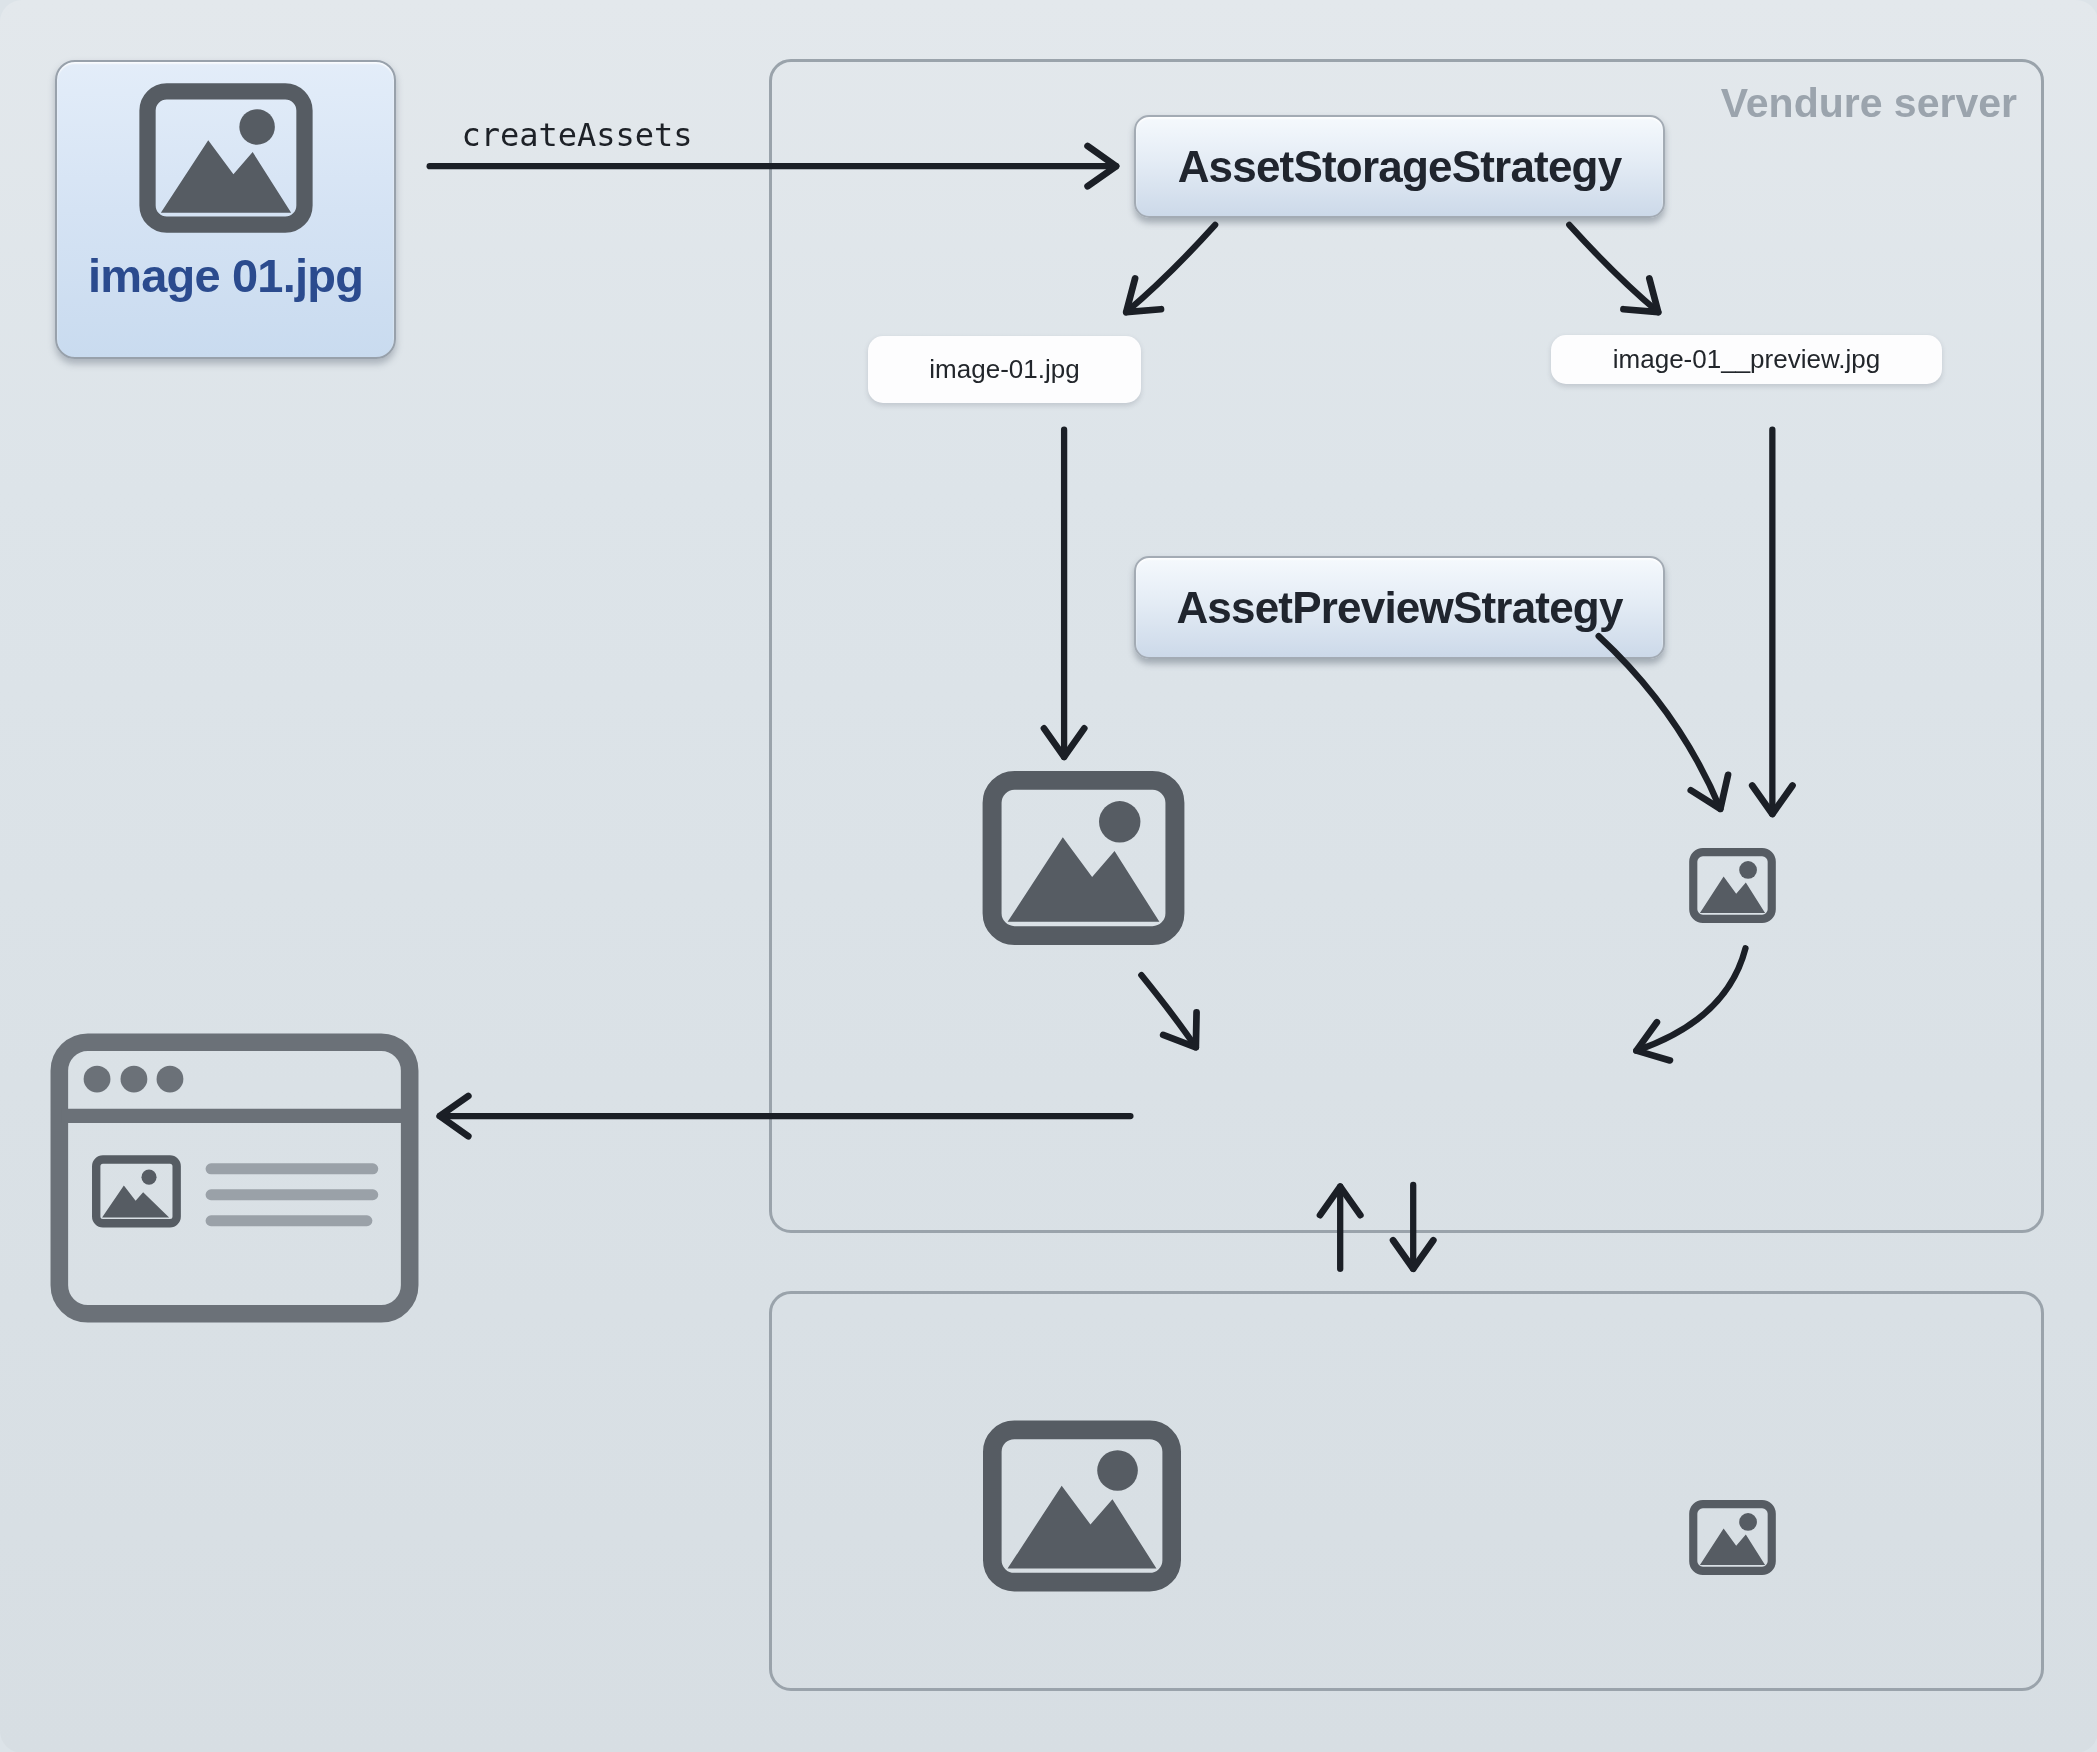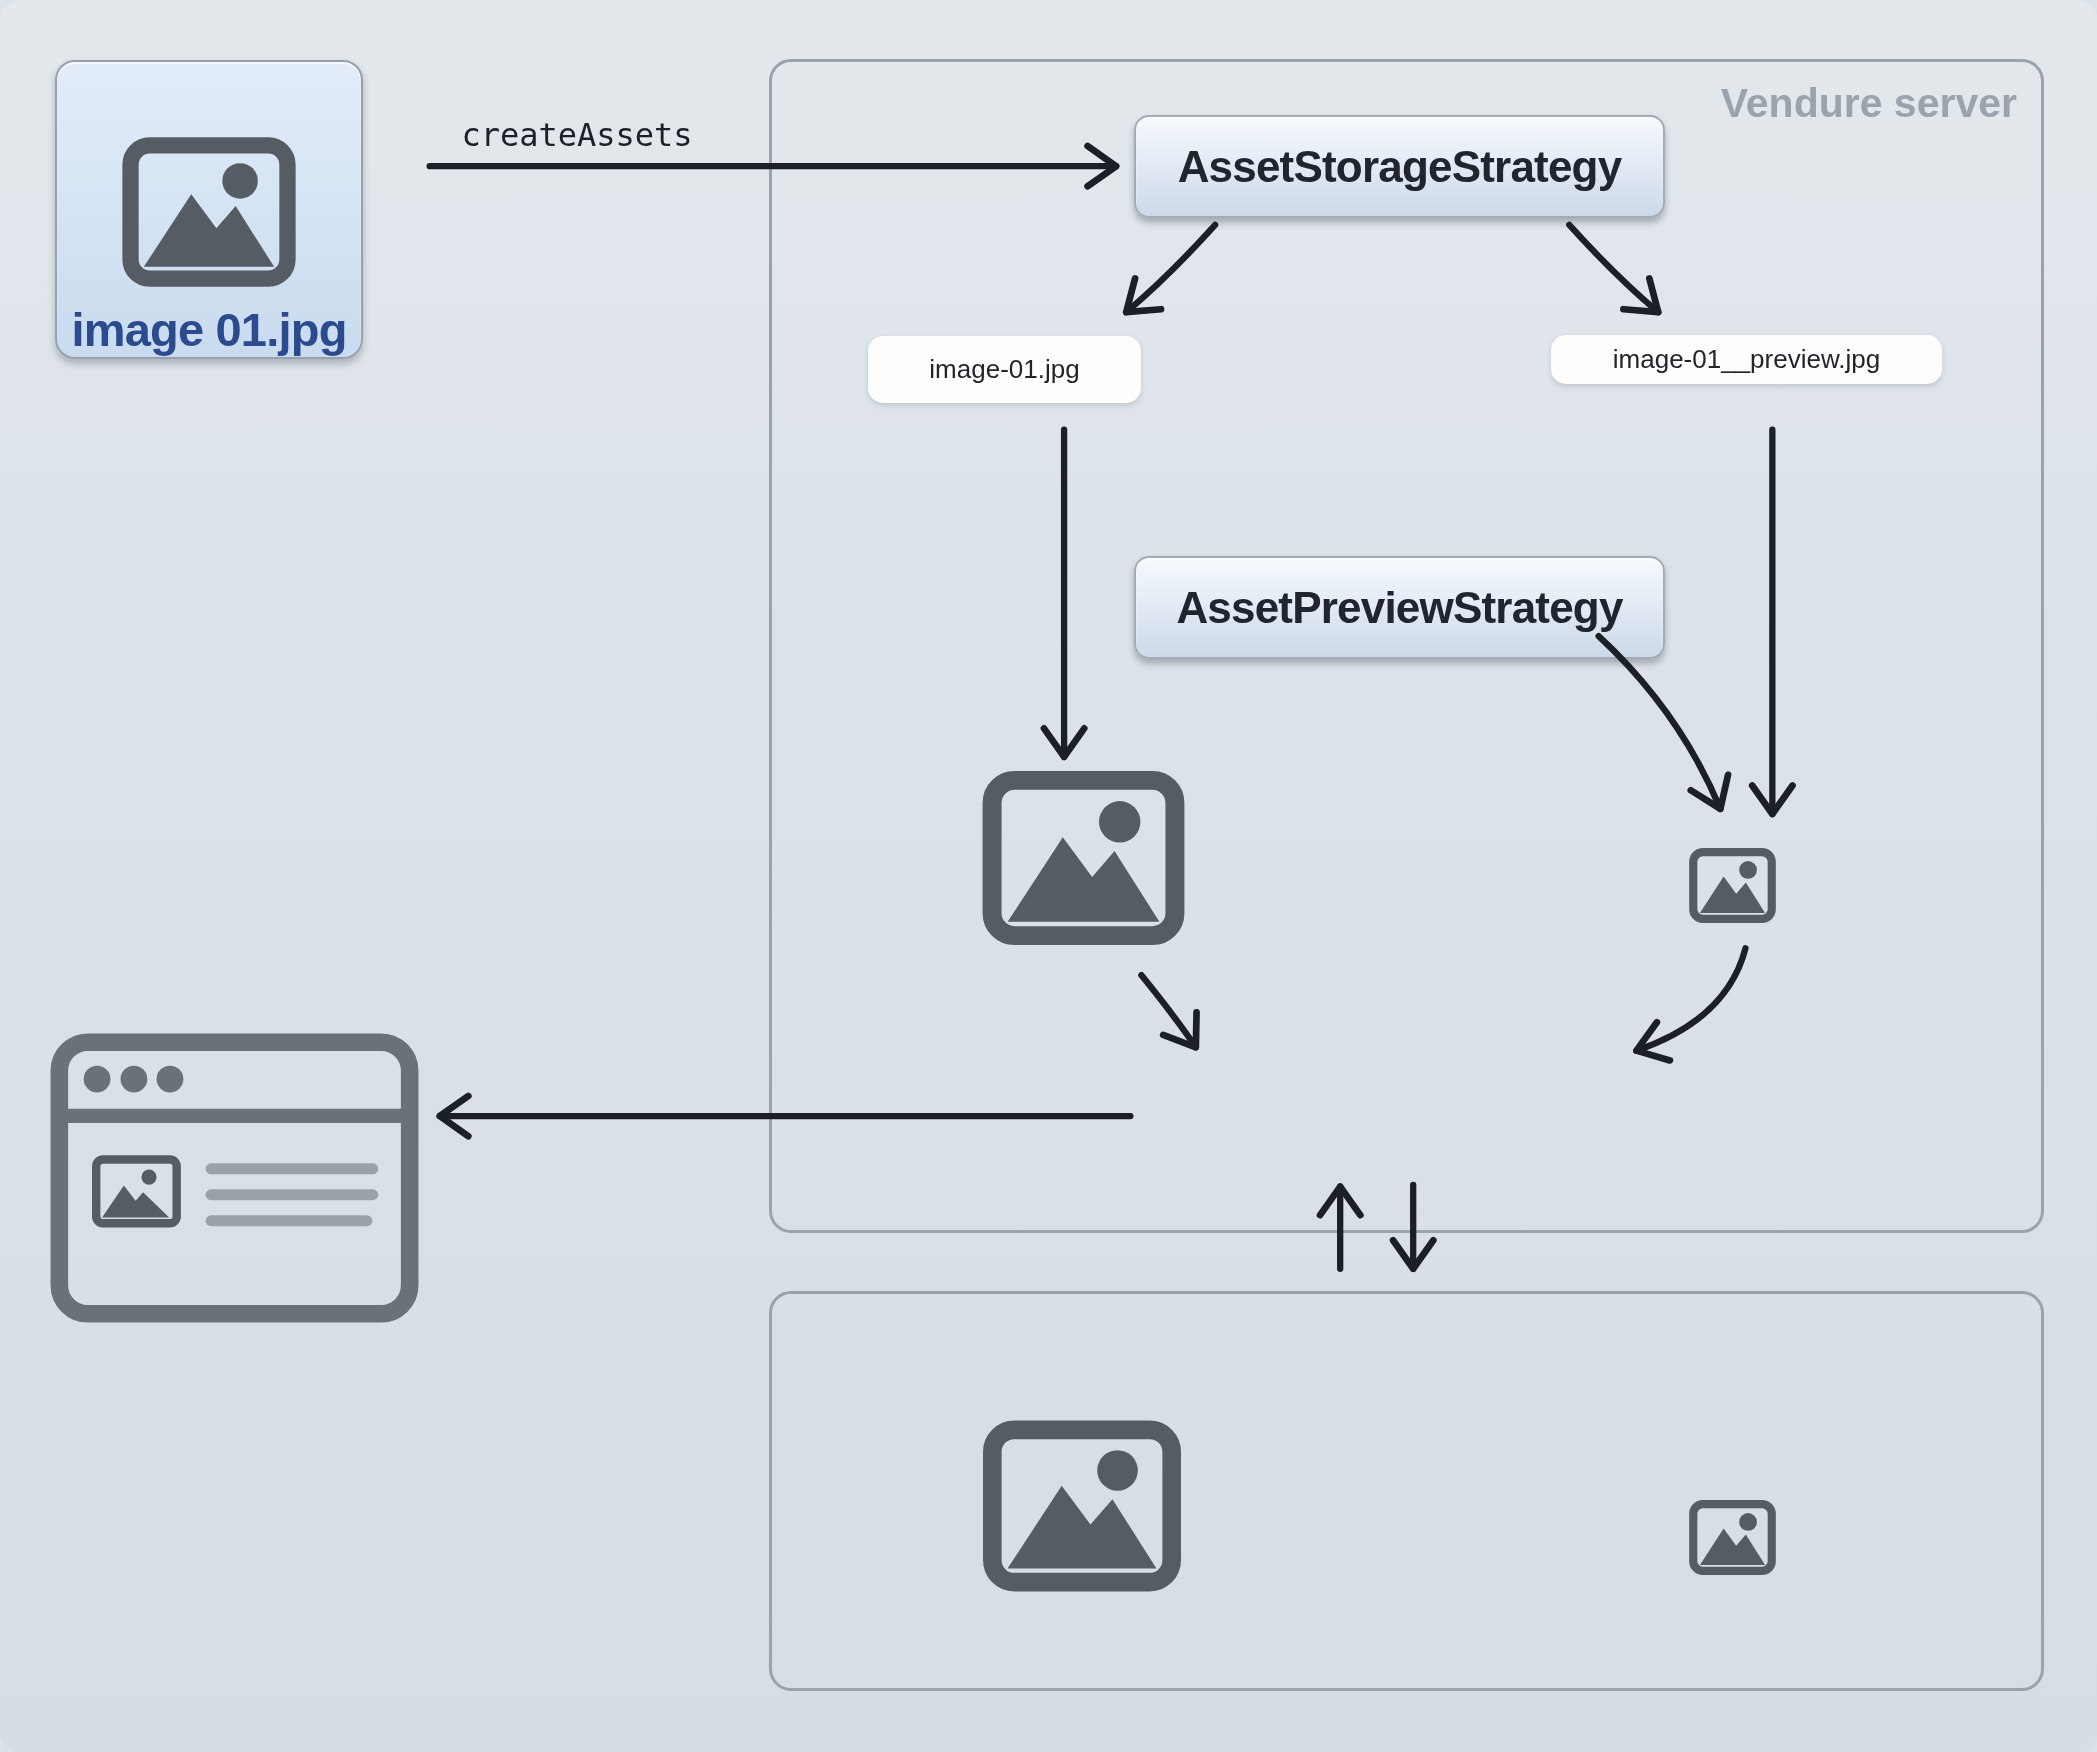--- a/index.html
+++ b/index.html
@@ -18,25 +18,25 @@
   }
   .node{
     position:absolute;left:1134px;width:531px;height:103px;border-radius:15px;
     border:2.5px solid #a3abb4;box-sizing:border-box;
     background:linear-gradient(180deg,#f5f9fd 0%,#e4ecf5 45%,#ccd9e9 100%);
     box-shadow:0 4.2px 6.7px rgba(96,106,120,.45), inset 0 1.7px 1.7px rgba(255,255,255,.9);
     display:flex;align-items:center;justify-content:center;
     font-weight:700;font-size:44px;letter-spacing:-0.8px;color:#20252e;white-space:nowrap;
   }
   .file-box{
-    position:absolute;left:55px;top:60px;width:308px;height:299px;border-radius:20px;
+    position:absolute;left:55px;top:60px;width:341px;height:299px;border-radius:20px;
     border:2.5px solid #98a1ab;box-sizing:border-box;
     background:linear-gradient(180deg,#e3edf9 0%,#d5e3f4 50%,#c9dbef 100%);
     box-shadow:0 4.2px 7.6px rgba(96,106,120,.4), inset 0 1.7px 1.7px rgba(255,255,255,.85);
-    display:flex;flex-direction:column;align-items:center;justify-content:flex-end;
+    display:flex;flex-direction:column;align-items:center;
   }
   .file-box .fb-icon{margin-top:18.5px;color:#565c63;}
   .file-box-label{
     margin-top:13.4px;font-weight:700;font-size:47px;color:#2b4b8e;letter-spacing:-0.8px;white-space:nowrap;
   }
   .pill{
     position:absolute;background:#fdfdfe;border-radius:15px;
     box-shadow:0 2.5px 5px rgba(70,80,95,.18);
     display:flex;align-items:center;justify-content:center;
     font-family:Liberation Sans, sans-serif;font-size:26px;color:#22262b;white-space:nowrap;

